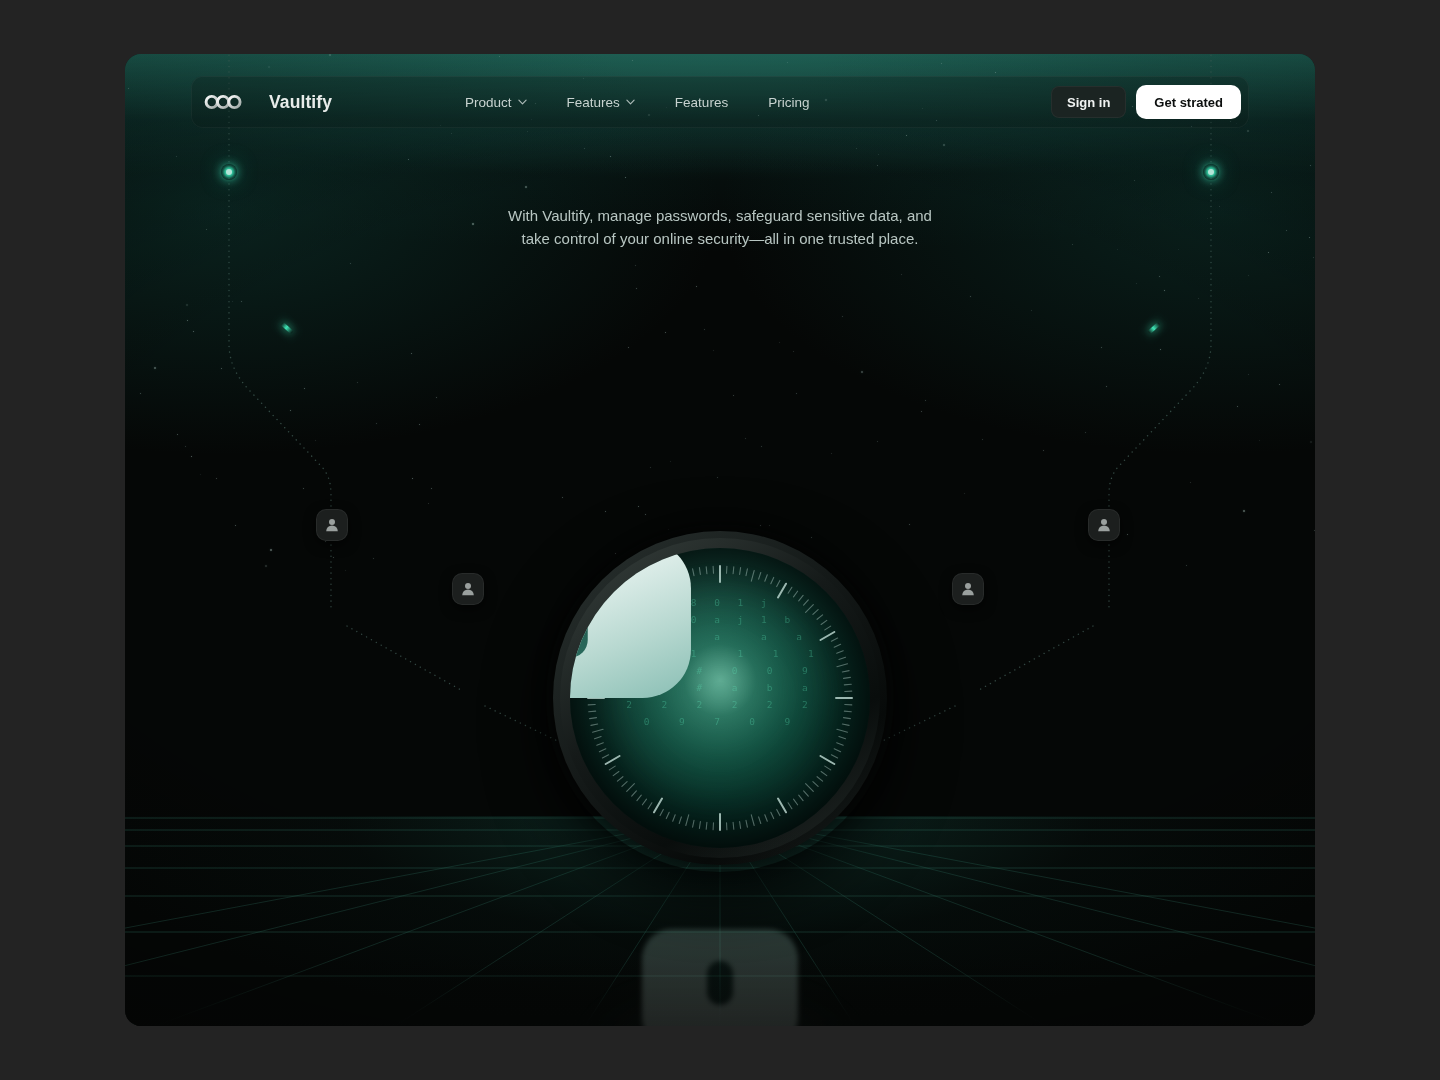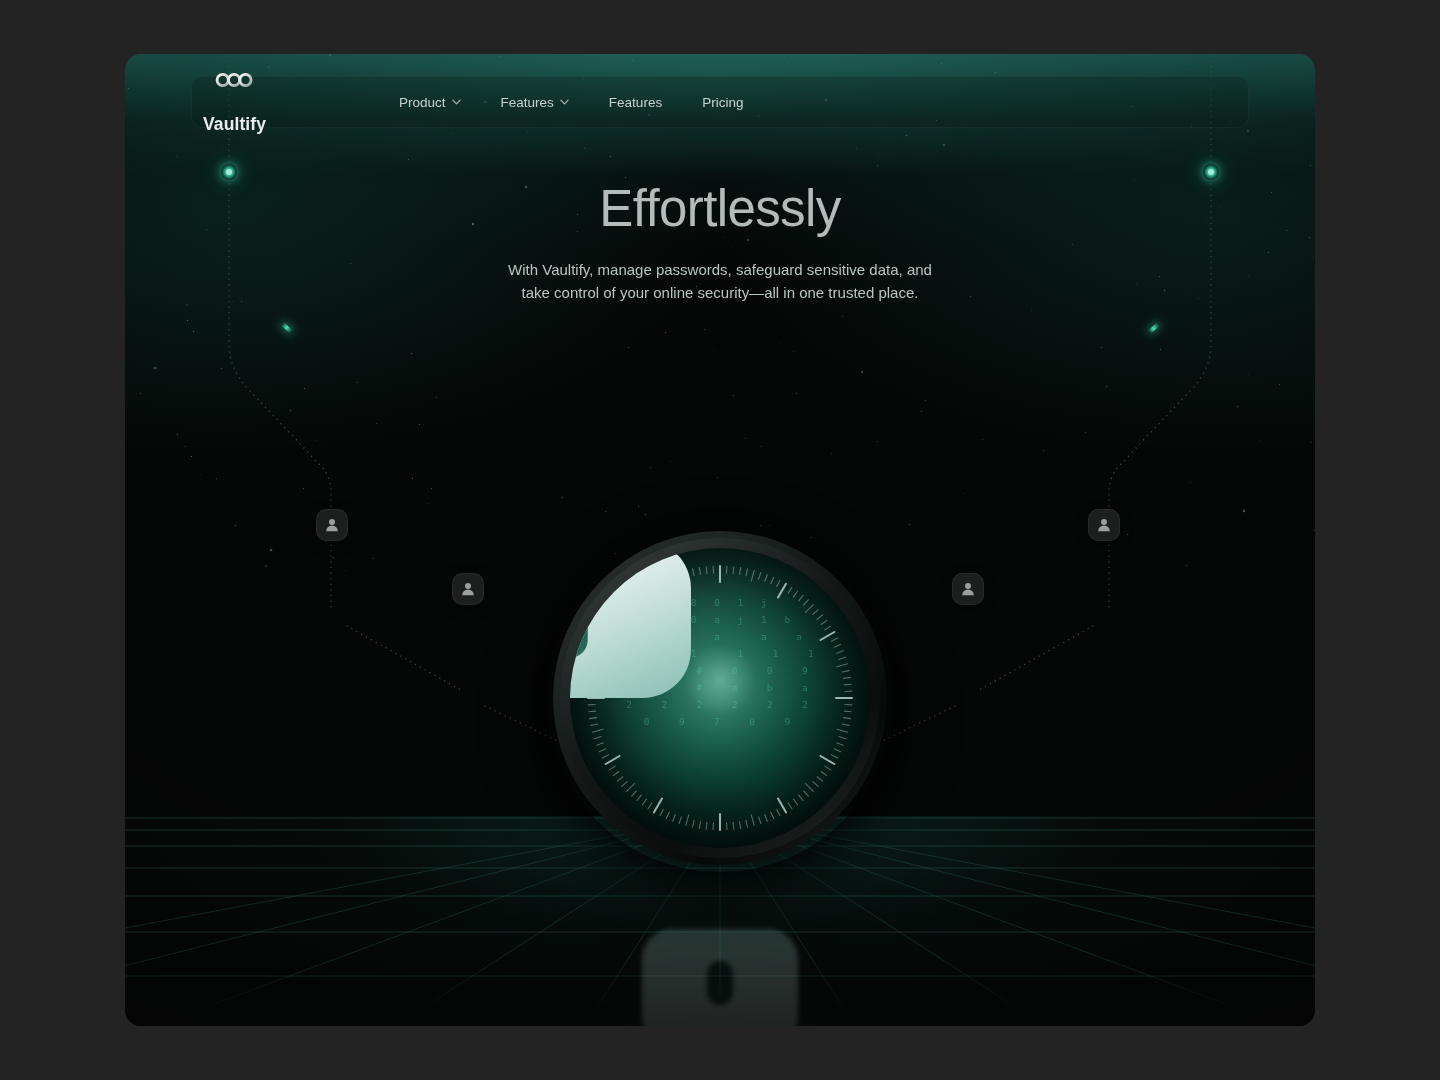--- a/index.html
+++ b/index.html
@@ -81,21 +81,21 @@
   
   .navbar {
     position:absolute; z-index:20;
     left:66px; top:22px; width:1058px; height:52px;
     display:flex; align-items:center;
     border-radius:12px;
     background:rgba(10,24,22,.28);
     box-shadow:inset 0 0 0 1px rgba(255,255,255,.045);
     padding:0 8px 0 12px;
   }
-  .brand { display:flex; align-items:center; gap:24px;flex-direction:column; }
+  .brand { display:flex; align-items:center; gap:24px; }
   .brand-mark { width:42px; height:20px; display:block; }
   .brand-name {
     color:#e8ecea; font-size:17.5px; font-weight:700; letter-spacing:.1px;
   }
   .nav-links {
     display:flex; align-items:center; gap:40px;
     margin-left:133px;
   }
   .nav-link {
     display:flex; align-items:center; gap:6px;
@@ -487,25 +487,28 @@
           </svg>
         </div>
         <div class="nav-link">
           <span>Features</span>
         </div>
         <div class="nav-link">
           <span>Pricing</span>
         </div>
       </nav>
 
+      <div class="nav-actions">
+        <div class="btn-signin">Sign in</div>
+        <div class="btn-getstarted">Get strated</div>
+      </div>
     </div>
 
     <div class="hero-copy">
       <h1 class="h1">
-        <span class="l2">Effortlessly</span>
       </h1>
       <p class="sub">
         <span>With Vaultify, manage passwords, safeguard sensitive data, and</span><br>
         <span>take control of your online security—all in one trusted place.</span>
       </p>
     </div>
 
     <div class="floor">
       <svg viewBox="0 0 1190 210" preserveAspectRatio="none">
         <g stroke="#2f6f5f" stroke-width="0.9" opacity="0.55" fill="none">

